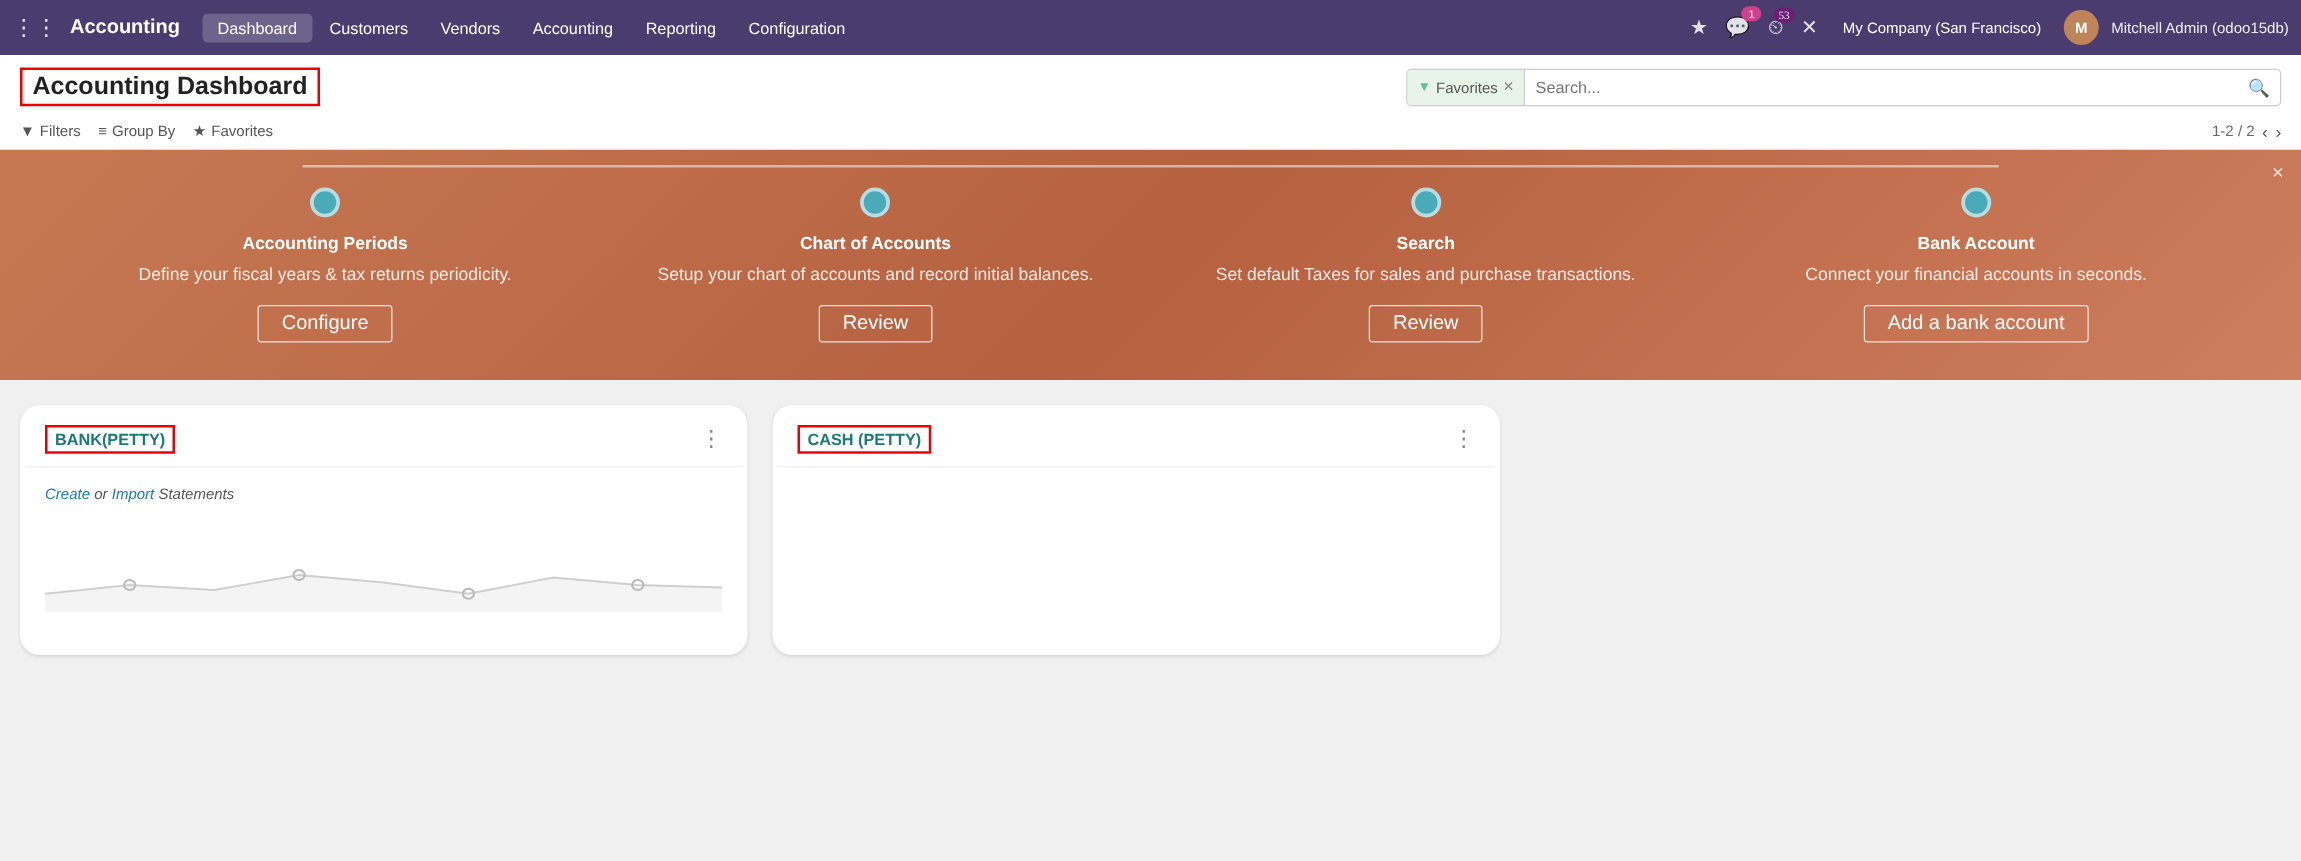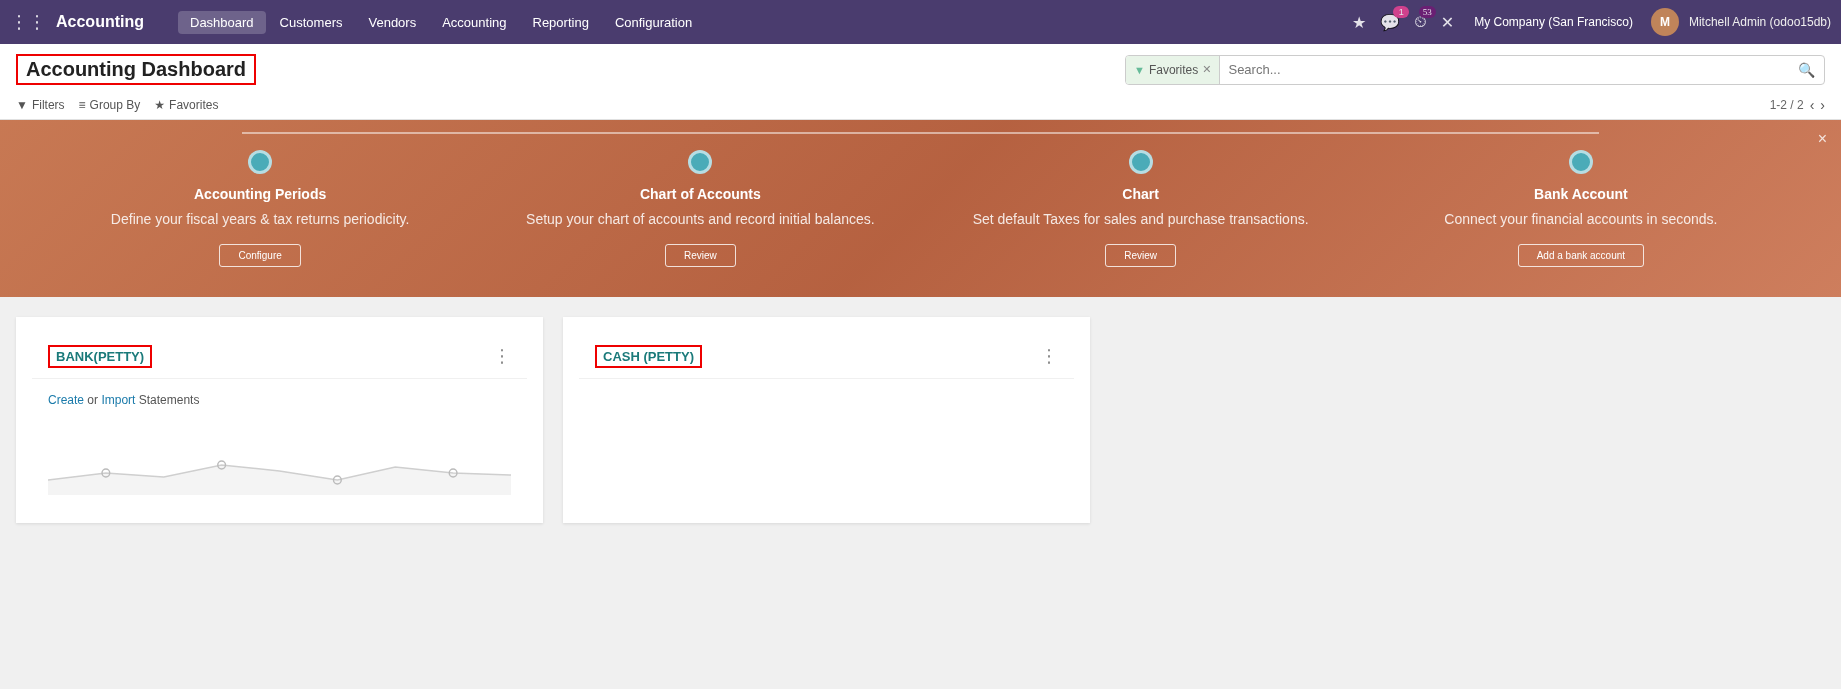--- a/index.html
+++ b/index.html
@@ -10,21 +10,21 @@
       background: #4a3c6e;
       display: flex;
       align-items: center;
       height: 44px;
       padding: 0 10px;
       color: #fff;
       gap: 6px;
     }
     .top-nav .grid-icon { font-size: 18px; margin-right: 4px; cursor: pointer; opacity: 0.85; }
     .top-nav .app-name { font-size: 16px; font-weight: 600; margin-right: 12px; }
-    .top-nav .nav-menu { display: flex; gap: 2px; flex: 1; margin-left: 16px; }
+    .top-nav .nav-menu { display: flex; gap: 2px; flex: 1; }
     .top-nav .nav-item {
       padding: 4px 12px;
       border-radius: 4px;
       cursor: pointer;
       font-size: 13px;
       color: #fff;
       white-space: nowrap;
     }
     .top-nav .nav-item.active { background: rgba(255,255,255,0.2); }
     .top-nav .nav-right {
@@ -181,36 +181,36 @@
     }
     .step-title { font-size: 14px; font-weight: 600; color: #fff; margin-bottom: 8px; }
     .step-desc { font-size: 14px; color: rgba(255,255,255,0.85); line-height: 1.4; margin-bottom: 14px; }
     .step-btn {
       border: 1px solid rgba(255,255,255,0.8);
       background: transparent;
       color: #fff;
       padding: 5px 18px;
       border-radius: 3px;
       cursor: pointer;
-      font-size: 10px;
+      font-size: 16px;
     }
 
     
     .cards-area {
       padding: 20px 16px;
       display: flex;
       gap: 20px;
       background: #f0f0f0;
     }
     .card {
       background: #fff;
-      border-radius: 0;
-      width: 527px;
+      border-radius: 16px;
+      width: 582px;
       min-height: 200px;
-      padding: 16px;
+      padding: 4px;
       box-shadow: 0 1px 3px rgba(0,0,0,0.1);
       overflow: hidden;
     }
     .card-header {
       display: flex;
       align-items: center;
       justify-content: space-between;
       padding: 12px 16px 10px 16px;
       border-bottom: 1px solid #f0f0f0;
     }
@@ -228,21 +228,21 @@
       color: #fff;
       border: none;
       border-radius: 3px;
       padding: 7px 14px;
       font-size: 12px;
       font-weight: 600;
       cursor: pointer;
       letter-spacing: 0.5px;
       margin-bottom: 10px;
     }
-    .card-link-row { font-size: 12px; color: #555; margin-top: 2px; }
+    .card-link-row { font-size: 12px; color: #555; margin-top: 2px; font-style: italic; }
     .card-link-row a { color: #1a7aaa; text-decoration: none; cursor: pointer; }
 
     
     .mini-chart {
       height: 80px;
       margin-top: 8px;
       position: relative;
       overflow: hidden;
     }
     .mini-chart svg {
@@ -334,21 +334,21 @@
 
     <div class="banner-step">
       <div class="step-dot"></div>
       <div class="step-title">Chart of Accounts</div>
       <div class="step-desc">Setup your chart of accounts and record initial balances.</div>
       <button class="step-btn">Review</button>
     </div>
 
     <div class="banner-step">
       <div class="step-dot"></div>
-      <div class="step-title">Chart</div>
+      <div class="step-title">Search</div>
       <div class="step-desc">Set default Taxes for sales and purchase transactions.</div>
       <button class="step-btn">Review</button>
     </div>
 
     <div class="banner-step">
       <div class="step-dot"></div>
       <div class="step-title">Bank Account</div>
       <div class="step-desc">Connect your financial accounts in seconds.</div>
       <button class="step-btn">Add a bank account</button>
     </div>

